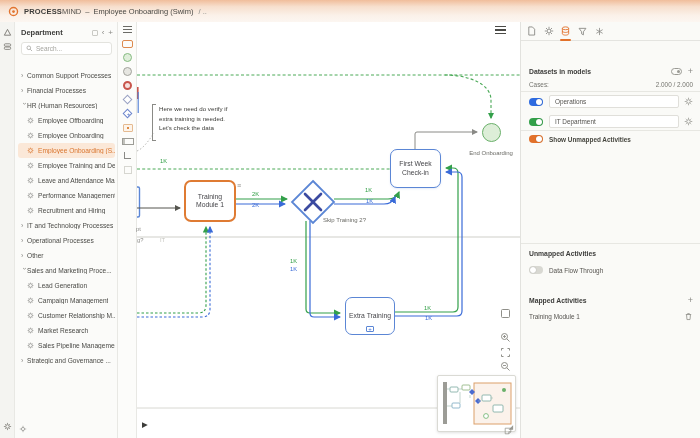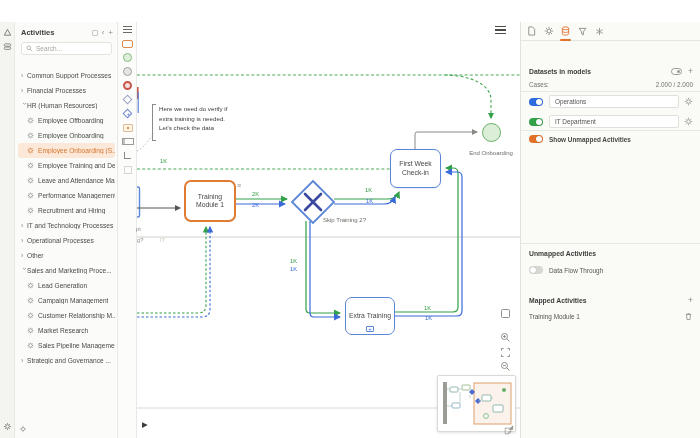--- a/index.html
+++ b/index.html
@@ -115,20 +115,31 @@
   .ds-gear svg, .trash svg { display:block; }
   .trash { width:9px; height:9px; color:#8f8f89; margin-left:auto; flex:0 0 auto; }
   .mi-label { font-size:6.4px; color:#55534f; }
   .tgl-label { font-size:6.4px; color:#55534f; margin-left:6px; }
 </style>
 </head>
 <body>
 
 <div class="app">
 
+  <div class="topbar">
+    <svg width="11" height="11" viewBox="0 0 12 12">
+      <circle cx="6" cy="6" r="4.4" fill="none" stroke="#e2742f" stroke-width="1.5"></circle>
+      <circle cx="6" cy="6" r="1.5" fill="#e2742f"></circle>
+    </svg>
+    <span class="brand-bold">PROCESS</span>
+      <span class="brand-rest">MIND</span>
+    <span class="tb-dash">–</span>
+    <span class="tb-title">Employee Onboarding (Swim)</span>
+    <span class="tb-more">/ ..</span>
+  </div>
 
   <div class="rail">
     <span class="ric" style="top:6px">
       <svg viewBox="0 0 10 10">
           <path d="M5 1.5 L8.5 8 H1.5 Z" fill="none" stroke="currentColor" stroke-width="1"></path>
         </svg>
     </span>
     <span class="ric" style="top:20px">
       <svg viewBox="0 0 10 10">
           <rect x="1.5" y="2" width="7" height="2.6" rx="1" fill="none" stroke="currentColor" stroke-width="0.9"></rect>
@@ -138,21 +149,21 @@
     <span class="ric" style="top:400px">
       <svg viewBox="0 0 10 10">
           <circle cx="5" cy="5" r="2" fill="none" stroke="currentColor" stroke-width="0.9"></circle>
           <path d="M5 1v1.4M5 7.6V9M1 5h1.4M7.6 5H9M2.2 2.2l1 1M6.8 6.8l1 1M7.8 2.2l-1 1M3.2 6.8l-1 1" stroke="currentColor" stroke-width="0.8"></path>
         </svg>
     </span>
   </div>
 
   <div class="sidebar">
     <div class="sb-head">
-      <span class="sb-title">Activities</span>
+      <span class="sb-title">Department</span>
       <span class="sb-sq"></span>
       <span class="sb-hicon">‹</span>
       <span class="sb-hicon">+</span>
     </div>
     <div class="sb-search">
       <svg width="7" height="7" viewBox="0 0 10 10" style="margin-right:3px">
           <circle cx="4" cy="4" r="2.6" fill="none" stroke="#9a9a94" stroke-width="1"></circle>
           <path d="M6 6 L8.6 8.6" stroke="#9a9a94" stroke-width="1"></path>
         </svg>
       <input type="text" placeholder="Search..." style="">

